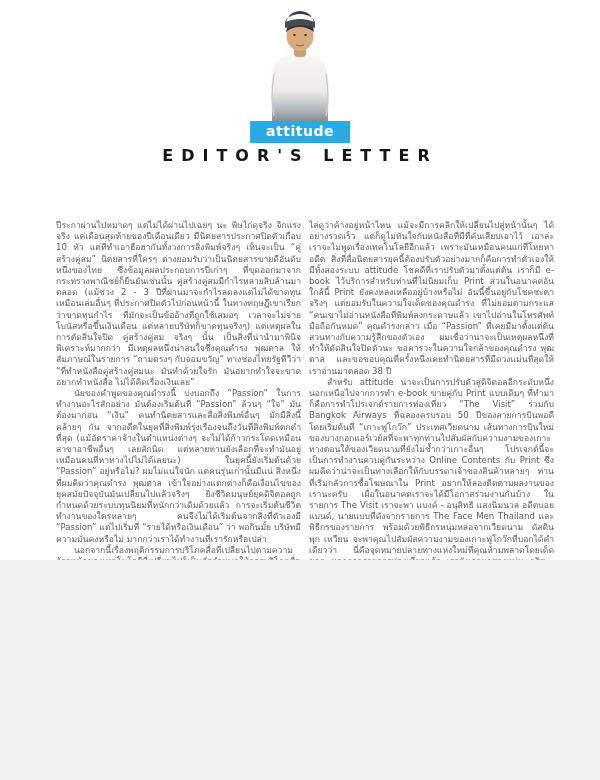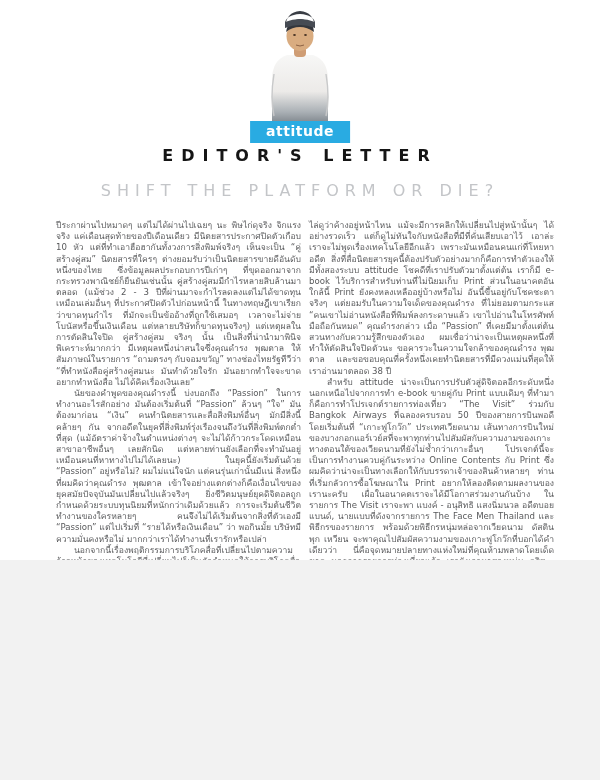--- a/index.html
+++ b/index.html
@@ -144,21 +144,20 @@
 
       <ellipse cx="69.5" cy="27" rx="1.4" ry="1" fill="#4a3425"></ellipse>
       <ellipse cx="80.5" cy="27" rx="1.4" ry="1" fill="#4a3425"></ellipse>
       <path d="M71,37 Q75,39 79,37" stroke="#8c6244" stroke-width="1" fill="none"></path>
     </svg>
   </div>
 
   <div class="badge">attitude</div>
 
   <div class="title">EDITOR'S LETTER</div>
-  <div class="subtitle">SHIFT THE PLATFORM OR DIE?</div>
 
   <div class="columns">
     <div class="col">
       <p>ปีระกาผ่านไปหมาดๆ แต่ไม่ได้ผ่านไปเฉยๆ นะ พิษไก่ดุจริง จิกแรงจริง แค่เดือนสุดท้ายของปีเดือนเดียว มีนิตยสารประกาศปิดตัวเกือบ 10 หัว แต่ที่ทำเอาฮือฮากันทั้งวงการสิ่งพิมพ์จริงๆ เห็นจะเป็น “คู่สร้างคู่สม” นิตยสารที่ใครๆ ต่างยอมรับว่าเป็นนิตยสารขายดีอันดับหนึ่งของไทย ซึ่งข้อมูลผลประกอบการปีเก่าๆ ที่ขุดออกมาจากกระทรวงพาณิชย์ก็ยืนยันเช่นนั้น คู่สร้างคู่สมมีกำไรหลายสิบล้านมาตลอด (แม้ช่วง 2 - 3 ปีที่ผ่านมาจะกำไรลดลงแต่ไม่ได้ขาดทุน เหมือนเล่มอื่นๆ ที่ประกาศปิดตัวไปก่อนหน้านี้ ในทางทฤษฎีเขาเรียกว่าขาดทุนกำไร ที่มักจะเป็นข้ออ้างที่ถูกใช้เสมอๆ เวลาจะไม่จ่ายโบนัสหรือขึ้นเงินเดือน แต่หลายบริษัทก็ขาดทุนจริงๆ) แต่เหตุผลในการตัดสินใจปิด คู่สร้างคู่สม จริงๆ นั้น เป็นสิ่งที่น่านำมาพินิจพิเคราะห์มากกว่า มีเหตุผลหนึ่งน่าสนใจซึ่งคุณดำรง พุฒตาล ให้สัมภาษณ์ในรายการ “ถามตรงๆ กับจอมขวัญ” ทางช่องไทยรัฐทีวีว่า “ที่ทำหนังสือคู่สร้างคู่สมนะ มันทำด้วยใจรัก มันอยากทำใจจะขาด อยากทำหนังสือ ไม่ได้คิดเรื่องเงินเลย”</p>
       <p class="indent">นัยของคำพูดของคุณดำรงนี้ บ่งบอกถึง “Passion” ในการทำงานอะไรสักอย่าง มันต้องเริ่มต้นที่ “Passion” ล้วนๆ “ใจ” มันต้องมาก่อน “เงิน” คนทำนิตยสารและสื่อสิ่งพิมพ์อื่นๆ มักมีสิ่งนี้คล้ายๆ กัน จากอดีตในยุคที่สิ่งพิมพ์รุ่งเรืองจนถึงวันที่สิ่งพิมพ์ตกต่ำที่สุด (แม้อัตราค่าจ้างในตำแหน่งต่างๆ จะไม่ได้ก้าวกระโดดเหมือนสาขาอาชีพอื่นๆ เลยสักนิด แต่หลายท่านยังเลือกที่จะทำมันอยู่ เหมือนคนที่หาทางไปไม่ได้เลยนะ) ในยุคนี้ยังเริ่มต้นด้วย “Passion” อยู่หรือไม่? ผมไม่แน่ใจนัก แต่คนรุ่นเก่านั้นมีแน่ สิ่งหนึ่งที่ผมคิดว่าคุณดำรง พุฒตาล เข้าใจอย่างแตกต่างก็คือเงื่อนไขของยุคสมัยปัจจุบันมันเปลี่ยนไปแล้วจริงๆ ยิ่งชีวิตมนุษย์ยุคดิจิตอลถูกกำหนดด้วยระบบทุนนิยมที่หนักกว่าเดิมด้วยแล้ว การจะเริ่มต้นชีวิตทำงานของใครหลายๆ คนจึงไม่ได้เริ่มต้นจากสิ่งที่ตัวเองมี “Passion” แต่ไปเริ่มที่ “รายได้หรือเงินเดือน” ว่า พอกินมั้ย บริษัทมีความมั่นคงหรือไม่ มากกว่าเราได้ทำงานที่เรารักหรือเปล่า</p>
       <p class="indent">นอกจากนี้เรื่องพฤติกรรมการบริโภคสื่อที่เปลี่ยนไปตามความก้าวหน้าของเทคโนโลยีที่เปลี่ยนไปก็เป็นตัวกำหนดให้การบริโภคสื่อในปัจจุบันเปลี่ยนไปอย่างรุนแรง จากสื่อกระดาษที่ต้องหยิบเป็นเล่มๆ ไปไหนมาไหน ก็โหลดทุกอย่างมาอยู่ในมือถือ มีอุปกรณ์เพียงหนึ่งชิ้น เก็บข้อมูลทุกอย่างไว้ได้หมด คนรุ่นใหม่ที่โตมากับเทคโนโลยีอย่างจะไม่ติดขัดอะไรนัก แต่สำหรับคนรุ่นผมที่โตมากับกระดาษ แม้จะปรับตัวเองได้ตามยุคสมัยมาพอสมควร ที่สามารถเลือกอ่านได้ทั้งสองแบบหากจำเป็น แต่ก็มีหลายสิ่งที่ขัดใจนักเวลาที่ต้องอ่านผ่านมือถือ นิยายนี่เห็นได้ชัด ทำอ่านไม่ลึก 50 หน้าในเที่ยวเดียว พอจะกลับมาอ่านอีกรอบก็เสียเวลา</p>
     </div>
     <div class="col">
       <p>ไล่ดูว่าค้างอยู่หน้าไหน แม้จะมีการคลิกให้เปลี่ยนไปสู่หน้านั้นๆ ได้อย่างรวดเร็ว แต่ก็ดูไม่ทันใจกับหนังสือที่มีที่คั่นเสียบเอาไว้ เอาล่ะ เราจะไม่พูดเรื่องเทคโนโลยีอีกแล้ว เพราะมันเหมือนคนแก่ที่โหยหาอดีต สิ่งที่สื่อนิตยสารยุคนี้ต้องปรับตัวอย่างมากก็คือการทำตัวเองให้มีทั้งสองระบบ attitude โชคดีที่เราปรับตัวมาตั้งแต่ต้น เราก็มี e-book ไว้บริการสำหรับท่านที่ไม่นิยมเก็บ Print ส่วนในอนาคตอันใกล้นี้ Print ยังคงหลงเหลืออยู่บ้างหรือไม่ อันนี้ขึ้นอยู่กับโชคชะตาจริงๆ แต่ยอมรับในความใจเด็ดของคุณดำรง ที่ไม่ยอมตามกระแส “คนเขาไม่อ่านหนังสือที่พิมพ์ลงกระดาษแล้ว เขาไปอ่านในโทรศัพท์มือถือกันหมด” คุณดำรงกล่าว เมื่อ “Passion” ที่เคยมีมาตั้งแต่ต้น สวนทางกับความรู้สึกของตัวเอง ผมเชื่อว่าน่าจะเป็นเหตุผลหนึ่งที่ทำให้ตัดสินใจปิดตัวนะ ขอคารวะในความใจกล้าของคุณดำรง พุฒตาล และขอขอบคุณที่ครั้งหนึ่งเคยทำนิตยสารที่มีดวงแม่นที่สุดให้เราอ่านมาตลอด 38 ปี</p>
       <p class="indent"><span>สำหรับ attitude น่าจะเป็นการปรับตัวสู่ดิจิตอลอีกระดับหนึ่ง นอกเหนือไปจากการทำ e-book ขายคู่กับ Print แบบเดิมๆ ที่ทำมา ก็คือการทำโปรเจกต์รายการท่องเที่ยว “The Visit” ร่วมกับ Bangkok Airways ที่ฉลองครบรอบ 50 ปีของสายการบินพอดี โดยเริ่มต้นที่ “เกาะฟูโกว๊ก” ประเทศเวียดนาม เส้นทางการบินใหม่ของบางกอกแอร์เวย์สที่จะพาทุกท่านไปสัมผัสกับความงามของเกาะทางตอนใต้ของเวียดนามที่ยังไม่ช้ำกว่าเกาะอื่นๆ โปรเจกต์นี้จะเป็นการทำงานควบคู่กันระหว่าง Online Contents กับ Print ซึ่งผมคิดว่าน่าจะเป็นทางเลือกให้กับบรรดาเจ้าของสินค้าหลายๆ ท่านที่เริ่มกลัวการซื้อโฆษณาใน Print อยากให้ลองติดตามผลงานของเรานะครับ เผื่อในอนาคตเราจะได้มีโอกาสร่วมงานกันบ้าง ในรายการ The Visit เราจะพา แบงค์ - อนุสิทธิ แสงนิ่มนวล อดีตบอยแบนด์, นายแบบที่ดังจากรายการ The Face Men Thailand และพิธีกรของรายการ พร้อมด้วยพิธีกรหนุ่มหล่อจากเวียดนาม ดัสติน พุก เหวียน จะพาคุณไปสัมผัสความงามของเกาะฟูโกว๊กที่บอกได้คำเดียวว่า นี่คือจุดหมายปลายทางแห่งใหม่ที่คุณห้ามพลาดโดยเด็ดขาด นอกจากรายการท่องเที่ยวแล้ว เรายังเอามาสองหนุ่ม คริส - สิงโต ที่กลับมาขึ้นปก attitude อีกครั้ง พร้อมๆ กับภาคต่อของ SOTUS S the Series ที่ตัวละคร อาทิตย์ - ก้องภพ เติบโตขึ้น เรื่องราวสนุกขึ้นและเข้มข้นกว่าเดิม ไปถ่ายแฟชั่นสวยๆ ที่เกาะแห่งนี้ด้วย การเติบโตของตัวละครคู่นี้กับ attitude จึงดูแมตช์กันพอดีตามกาลเวลา แฟชั่นเซ็ตนี้จึงพิเศษกว่าปีก่อน น้องโตขึ้น หุ่นดีขึ้น แต่ความน่ารักยังเหมือนเดิม บอกได้คำเดียวว่าแฟนคลับท่านใดไม่ได้ซื้อเก็บ ถือว่าพลาดอย่างรุนแรง แล้วพบกันใหม่ฉบับหน้า สวัสดีครับ</span><span class="endmark">a</span></p>

